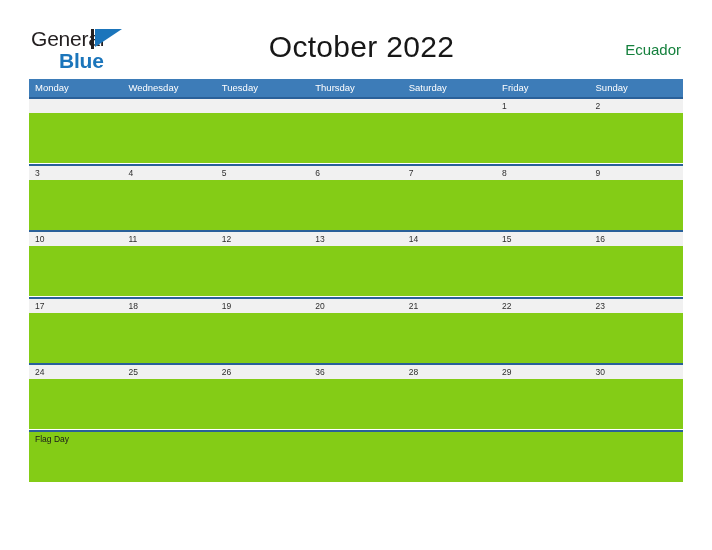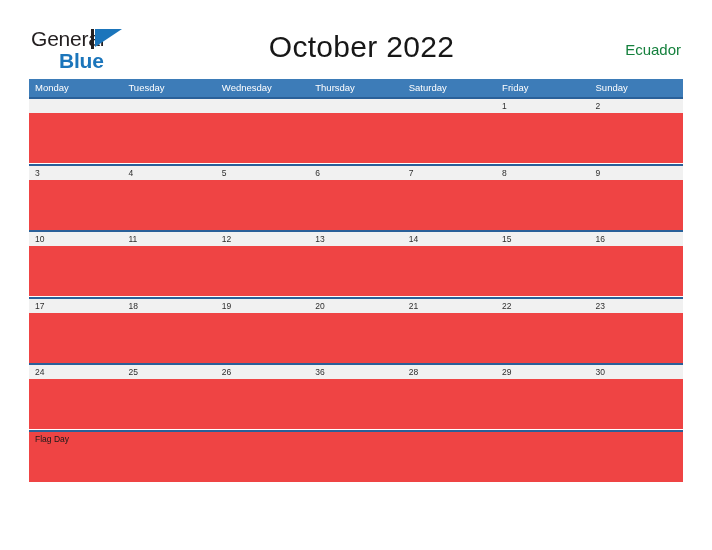--- a/index.html
+++ b/index.html
@@ -113,21 +113,21 @@
     border-top: 2px solid #2a6099;
   }
   .week-strip {
     display: flex;
     background: #f1f1f1;
     height: 14px;
   }
   .week-body {
     display: flex;
     height: 50px;
-    background: #ef4444;
+    background: #84cc16;
   }
   .daynum {
     flex: 1 1 0;
     font-size: 8.5px;
     line-height: 14px;
     color: #2e2e2e;
     padding-left: 6px;
     box-sizing: border-box;
   }
   .eventcell {
@@ -164,22 +164,22 @@
     <div class="title">October 2022</div>
 
     <div class="country">Ecuador</div>
 
   </div>
 
   <div class="calendar">
 
     <div class="dow-row">
       <div class="dow">Monday</div>
+      <div class="dow">Wednesday</div>
       <div class="dow">Tuesday</div>
-      <div class="dow">Wednesday</div>
       <div class="dow">Thursday</div>
       <div class="dow">Saturday</div>
       <div class="dow">Friday</div>
       <div class="dow">Sunday</div>
     </div>
 
     <div class="week">
       <div class="week-strip">
         <div class="daynum"></div>
         <div class="daynum"></div>

